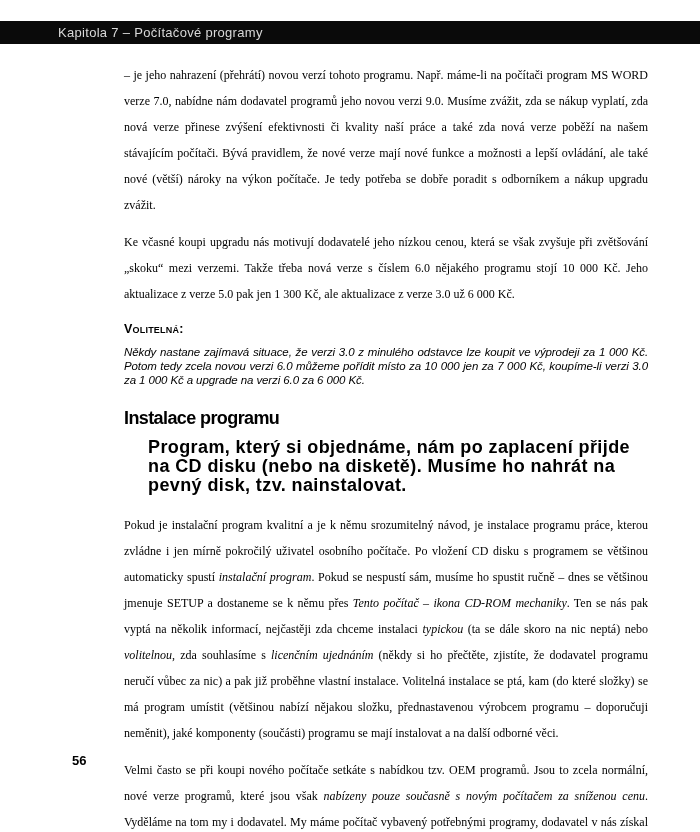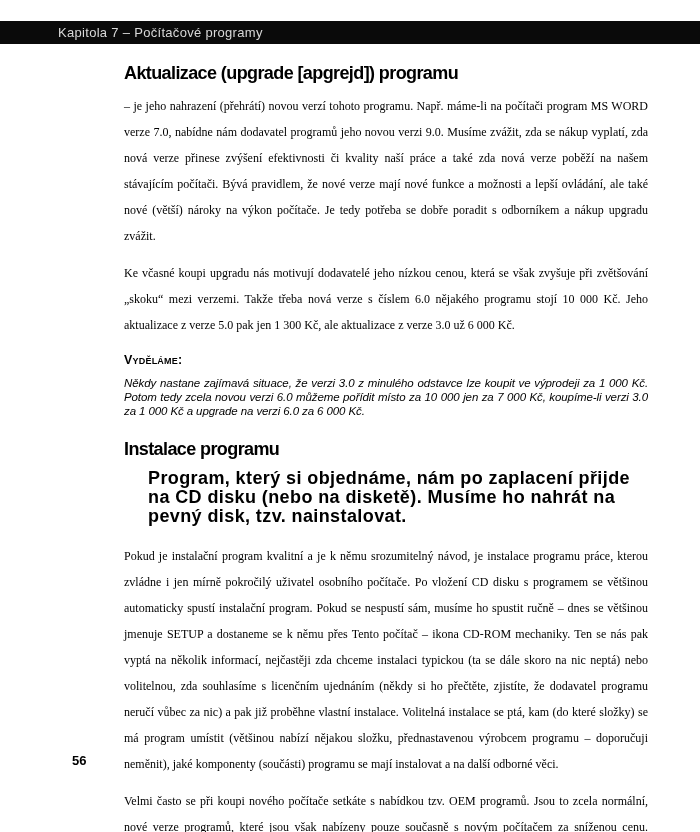--- a/index.html
+++ b/index.html
@@ -47,21 +47,21 @@
   }
   h1.h-gap { margin-top: 20px; }
   h1.h-gap-sm { margin-top: 15px; }
   p.body {
     font-size: 12px;
     line-height: 26px;
     text-align: justify;
     margin: 0 0 11px 0;
   }
   p.body:last-child { margin-bottom: 0; }
-  .it { }
+  .it { font-style: italic; }
   .note-label {
     font-family: "Liberation Sans", sans-serif;
     font-weight: bold;
     font-variant: small-caps;
     font-size: 12.5px;
     letter-spacing: 0.2px;
     margin: 15px 0 9px 0;
   }
   p.note-text {
     font-family: "Liberation Sans", sans-serif;
@@ -93,25 +93,24 @@
 <body>
 
 <div class="page">
 
   <div class="chapter-bar">
     <span>Kapitola 7 – Počítačové programy</span>
   </div>
 
   <div class="content">
 
-    <h1>Aktualizace (upgrade [apgrejd]) programu</h1>
     <p class="body"><span>– je jeho nahrazení (přehrátí) novou verzí tohoto programu. Např. máme-li na počítači program MS WORD verze 7.0, nabídne nám dodavatel programů jeho novou verzi 9.0. Musíme zvážit, zda se nákup vyplatí, zda nová verze přinese zvýšení efektivnosti či kvality naší práce a také zda nová verze poběží na našem stávajícím počítači. Bývá pravidlem, že nové verze mají nové funkce a možnosti a lepší ovládání, ale také nové (větší) nároky na výkon počítače. Je tedy potřeba se dobře poradit s odborníkem a nákup upgradu zvážit.</span></p>
     <p class="body"><span>Ke včasné koupi upgradu nás motivují dodavatelé jeho nízkou cenou, která se však zvyšuje při zvětšování „skoku“ mezi verzemi. Takže třeba nová verze s číslem 6.0 nějakého programu stojí 10 000 Kč. Jeho aktualizace z verze 5.0 pak jen 1 300 Kč, ale aktualizace z verze 3.0 už 6 000 Kč.</span></p>
 
-    <div class="note-label">Vyděláme:</div>
+    <div class="note-label">Volitelná:</div>
     <p class="note-text">Někdy nastane zajímavá situace, že verzi 3.0 z minulého odstavce lze koupit ve výprodeji za 1 000 Kč. Potom tedy zcela novou verzi 6.0 můžeme pořídit místo za 10 000 jen za 7 000 Kč, koupíme-li verzi 3.0 za 1 000 Kč a upgrade na verzi 6.0 za 6 000 Kč.</p>
 
     <h1 class="h-gap">Instalace programu</h1>
     <p class="lead">Program, který si objednáme, nám po zaplacení přijde na CD disku (nebo na disketě). Musíme ho nahrát na pevný disk, tzv. nainstalovat.</p>
     <p class="body"><span>Pokud je instalační program kvalitní a je k němu srozumitelný návod, je instalace programu práce, kterou zvládne i jen mírně pokročilý uživatel osobního počítače. Po vložení CD disku s programem se většinou automaticky spustí </span><span class="it">instalační program</span><span>. Pokud se nespustí sám, musíme ho spustit ručně – dnes se většinou jmenuje SETUP a dostaneme se k němu přes </span><span class="it">Tento počítač – ikona CD-ROM mechaniky</span><span>. Ten se nás pak vyptá na několik informací, nejčastěji zda chceme instalaci </span><span class="it">typickou</span><span> (ta se dále skoro na nic neptá) nebo </span><span class="it">volitelnou</span><span>, zda souhlasíme s </span><span class="it">licenčním ujednáním</span><span> (někdy si ho přečtěte, zjistíte, že dodavatel programu neručí vůbec za nic) a pak již proběhne vlastní instalace. Volitelná instalace se ptá, kam (do které složky) se má program umístit (většinou nabízí nějakou složku, přednastavenou výrobcem programu – doporučuji neměnit), jaké komponenty (součásti) programu se mají instalovat a na další odborné věci.</span></p>
 
     <p class="body"><span>Velmi často se při koupi nového počítače setkáte s nabídkou tzv. OEM programů. Jsou to zcela normální, nové verze programů, které jsou však </span><span class="it">nabízeny pouze současně s novým počítačem za sníženou cenu</span><span>. Vyděláme na tom my i dodavatel. My máme počítač vybavený potřebnými programy, dodavatel v nás získal zákazníka, který, pokud bude s jeho programy spokojen, nakoupí</span></p>
 
   </div>
 

